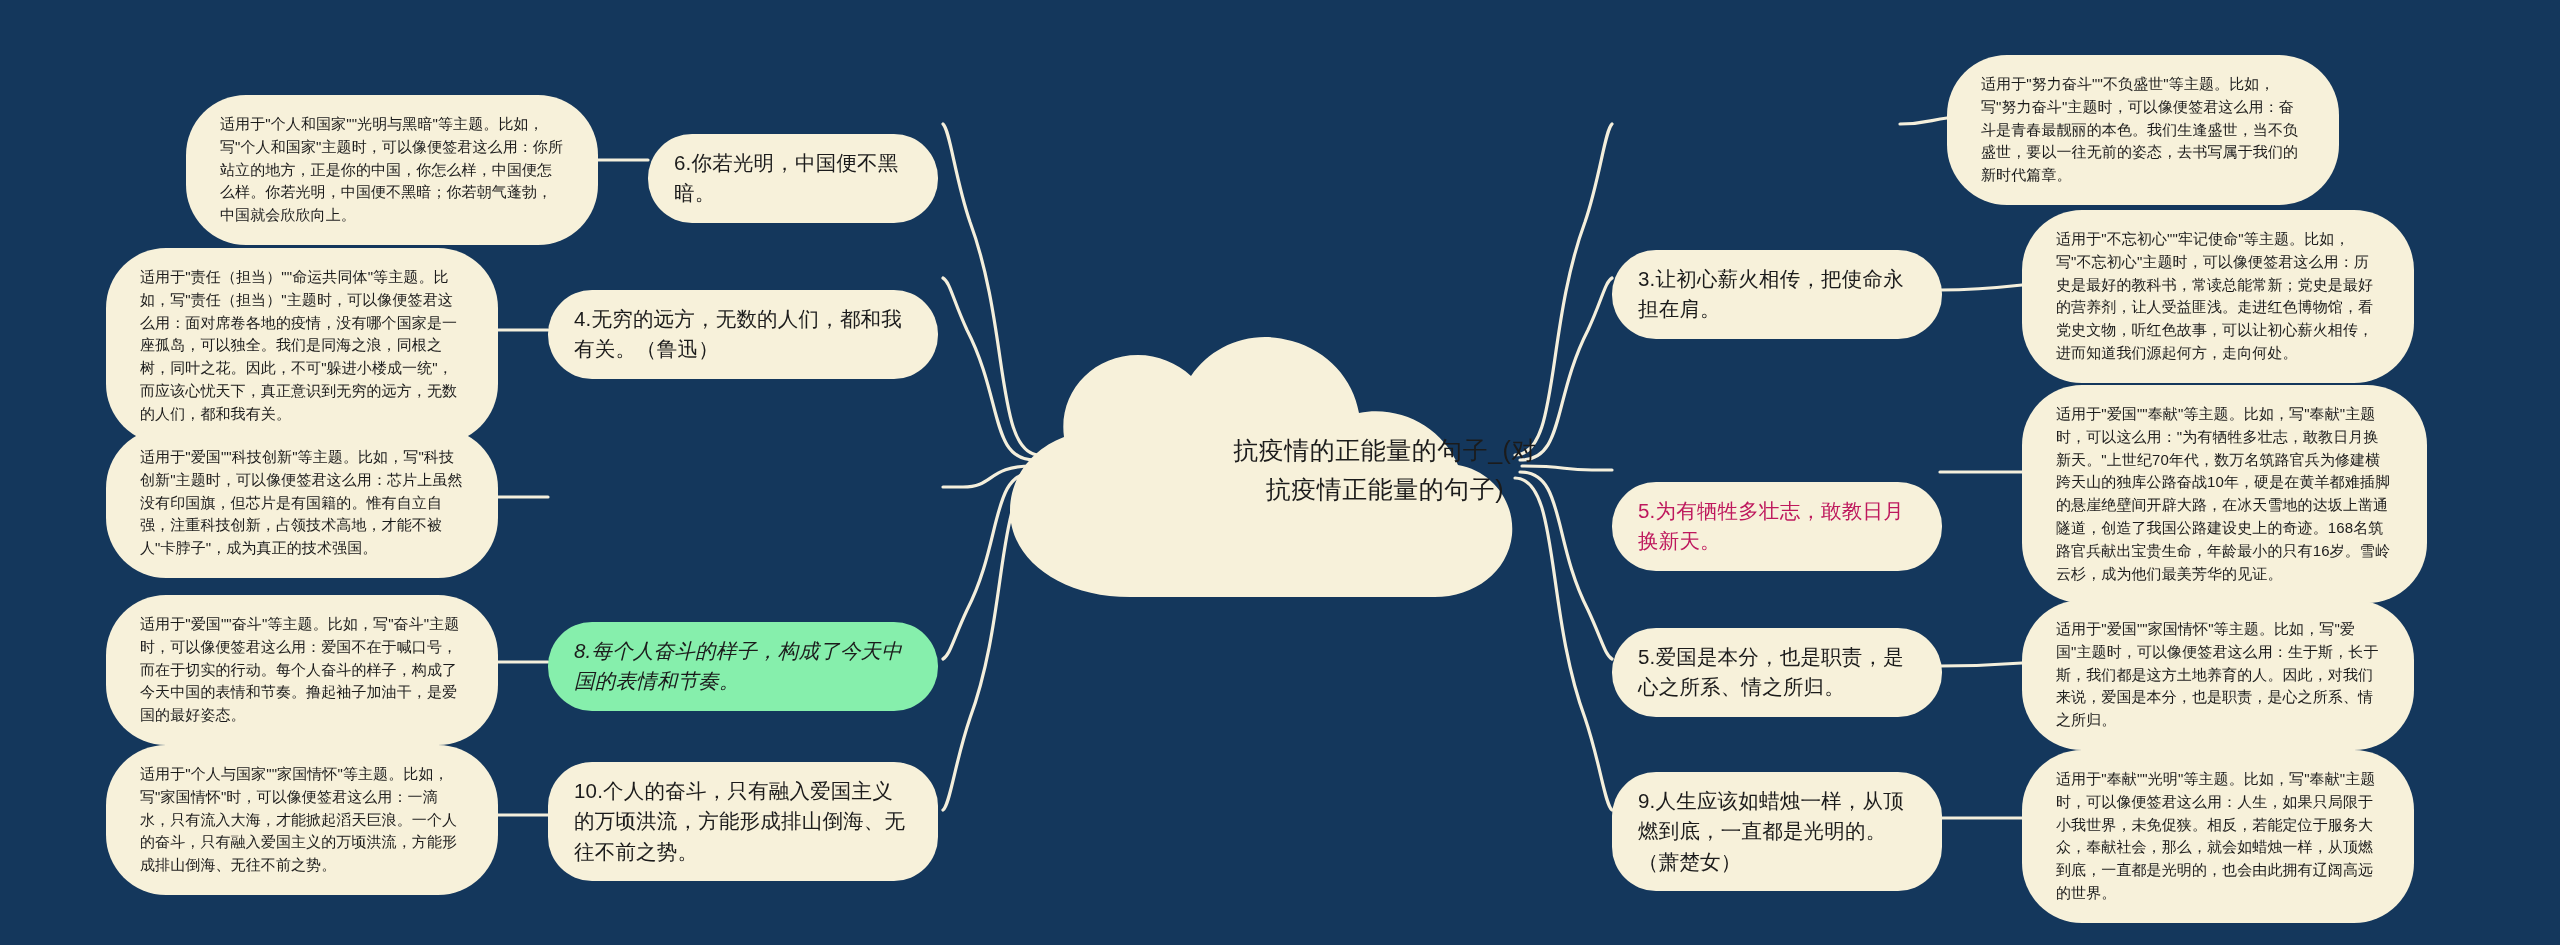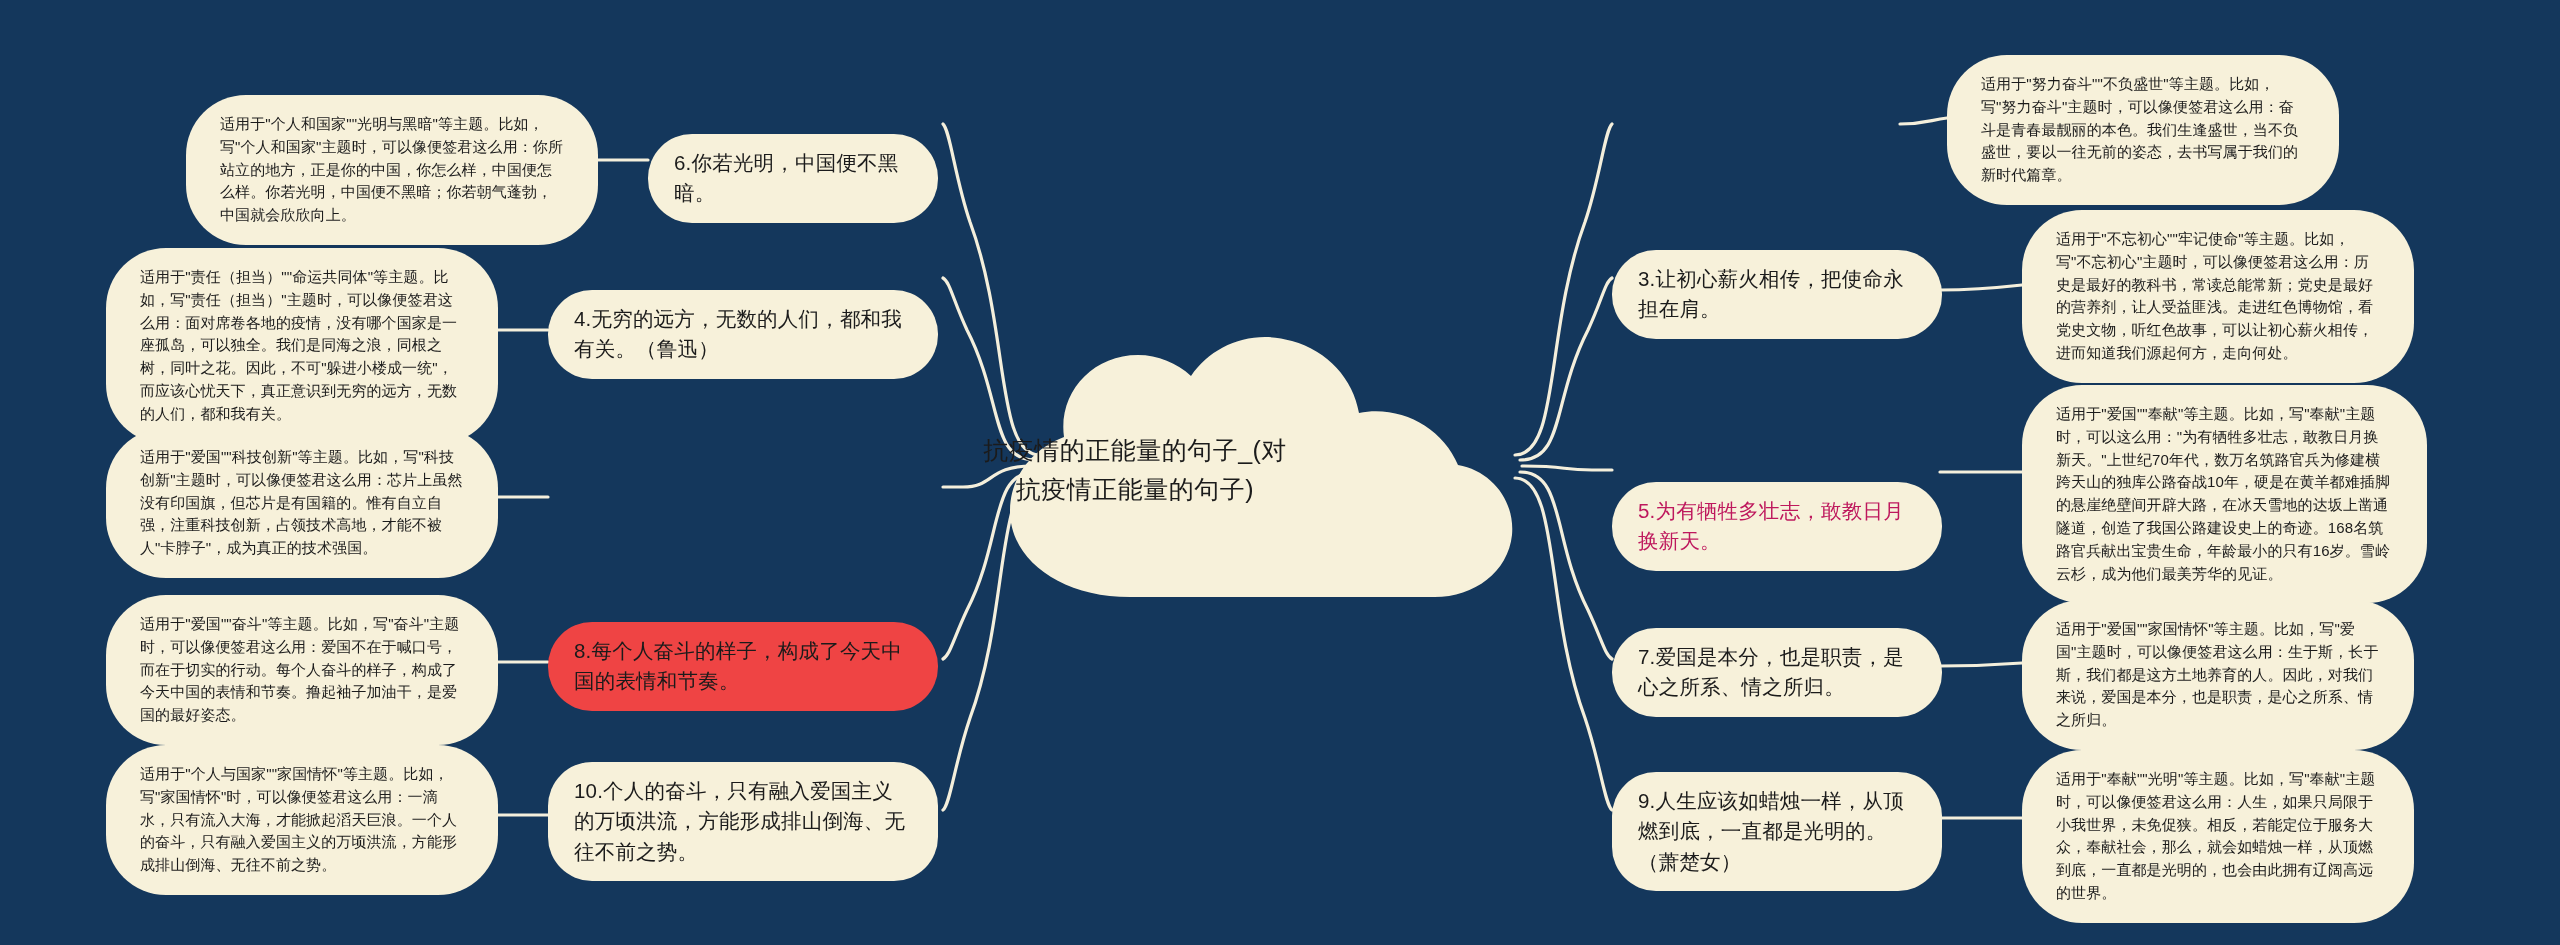--- a/index.html
+++ b/index.html
@@ -45,21 +45,21 @@
     line-height: 1.48;
     letter-spacing: 0.2px;
   }
 
   
   #cloud-node {
     position: absolute;
     z-index: 2;
     display: flex;
     align-items: center;
-    justify-content: flex-start;
+    justify-content: flex-end;
     text-align: center;
   }
   #cloud-shape {
     position: absolute;
     inset: 0;
     z-index: -1;
   }
   #cloud-title {
     position: relative;
     font-size: 25px;
@@ -139,21 +139,21 @@
     <div id="cloud-title" style="color: rgb(27, 27, 27);">抗疫情的正能量的句子_(对抗疫情正能量的句子)</div>
   </div>
 
   <div class="node topic" style="left: 1612px; top: 250px; width: 330px; background: rgb(247, 241, 218); color: rgb(27, 27, 27);">
     <span>3.让初心薪火相传，把使命永担在肩。</span>
   </div>
   <div class="node topic" style="left: 1612px; top: 442px; width: 330px; background: rgb(247, 241, 218); color: #be185d; margin-top: 40px;">
     <span>5.为有牺牲多壮志，敢教日月换新天。</span>
   </div>
   <div class="node topic" style="left: 1612px; top: 628px; width: 330px; background: rgb(247, 241, 218); color: rgb(27, 27, 27);">
-    <span>7.爱国是本分，也是职责，是心之所系、情之所归。</span>
+    <span>5.爱国是本分，也是职责，是心之所系、情之所归。</span>
   </div>
   <div class="node topic" style="left: 1612px; top: 772px; width: 330px; background: rgb(247, 241, 218); color: rgb(27, 27, 27);">
     <span>9.人生应该如蜡烛一样，从顶燃到底，一直都是光明的。（萧楚女）</span>
   </div>
 
   <div class="node detail" style="left: 1947px; top: 55px; width: 392px; background: rgb(247, 241, 218); color: rgb(27, 27, 27);">
     <span>适用于"努力奋斗""不负盛世"等主题。比如，写"努力奋斗"主题时，可以像便签君这么用：奋斗是青春最靓丽的本色。我们生逢盛世，当不负盛世，要以一往无前的姿态，去书写属于我们的新时代篇章。</span>
   </div>
   <div class="node detail" style="left: 2022px; top: 210px; width: 392px; background: rgb(247, 241, 218); color: rgb(27, 27, 27);">
     <span>适用于"不忘初心""牢记使命"等主题。比如，写"不忘初心"主题时，可以像便签君这么用：历史是最好的教科书，常读总能常新；党史是最好的营养剂，让人受益匪浅。走进红色博物馆，看党史文物，听红色故事，可以让初心薪火相传，进而知道我们源起何方，走向何处。</span>
@@ -167,21 +167,21 @@
   <div class="node detail" style="left: 2022px; top: 750px; width: 392px; background: rgb(247, 241, 218); color: rgb(27, 27, 27);">
     <span>适用于"奉献""光明"等主题。比如，写"奉献"主题时，可以像便签君这么用：人生，如果只局限于小我世界，未免促狭。相反，若能定位于服务大众，奉献社会，那么，就会如蜡烛一样，从顶燃到底，一直都是光明的，也会由此拥有辽阔高远的世界。</span>
   </div>
 
   <div class="node topic" style="left: 648px; top: 134px; width: 290px; background: rgb(247, 241, 218); color: rgb(27, 27, 27);">
     <span>6.你若光明，中国便不黑暗。</span>
   </div>
   <div class="node topic" style="left: 548px; top: 290px; width: 390px; background: rgb(247, 241, 218); color: rgb(27, 27, 27); align-items: flex-end;">
     <span>4.无穷的远方，无数的人们，都和我有关。（鲁迅）</span>
   </div>
-  <div class="node topic" style="left: 548px; top: 622px; width: 390px; background: #ef4444; color: rgb(27, 27, 27);">
+  <div class="node topic" style="left: 548px; top: 622px; width: 390px; background: #86efac; color: rgb(27, 27, 27); font-style: italic;">
     <span>8.每个人奋斗的样子，构成了今天中国的表情和节奏。</span>
   </div>
   <div class="node topic" style="left: 548px; top: 762px; width: 390px; background: rgb(247, 241, 218); color: rgb(27, 27, 27);">
     <span>10.个人的奋斗，只有融入爱国主义的万顷洪流，方能形成排山倒海、无往不前之势。</span>
   </div>
 
   <div class="node detail" style="left: 186px; top: 95px; width: 412px; background: rgb(247, 241, 218); color: rgb(27, 27, 27);">
     <span>适用于"个人和国家""光明与黑暗"等主题。比如，写"个人和国家"主题时，可以像便签君这么用：你所站立的地方，正是你的中国，你怎么样，中国便怎么样。你若光明，中国便不黑暗；你若朝气蓬勃，中国就会欣欣向上。</span>
   </div>
   <div class="node detail" style="left: 106px; top: 248px; width: 392px; background: rgb(247, 241, 218); color: rgb(27, 27, 27);">

